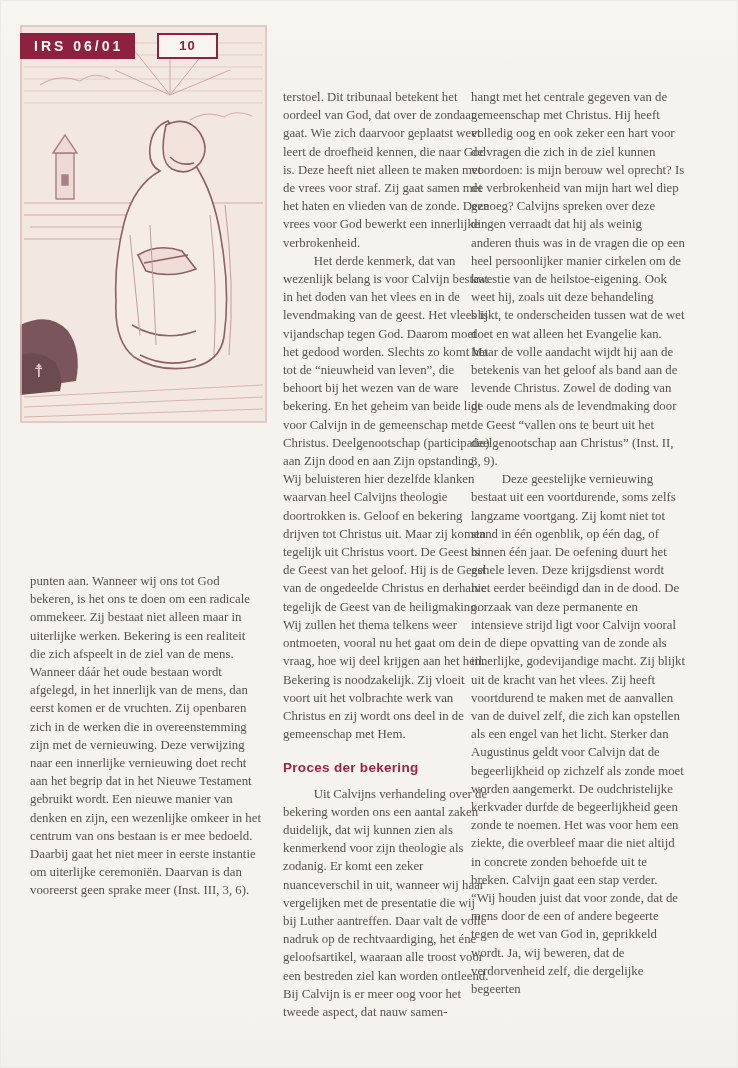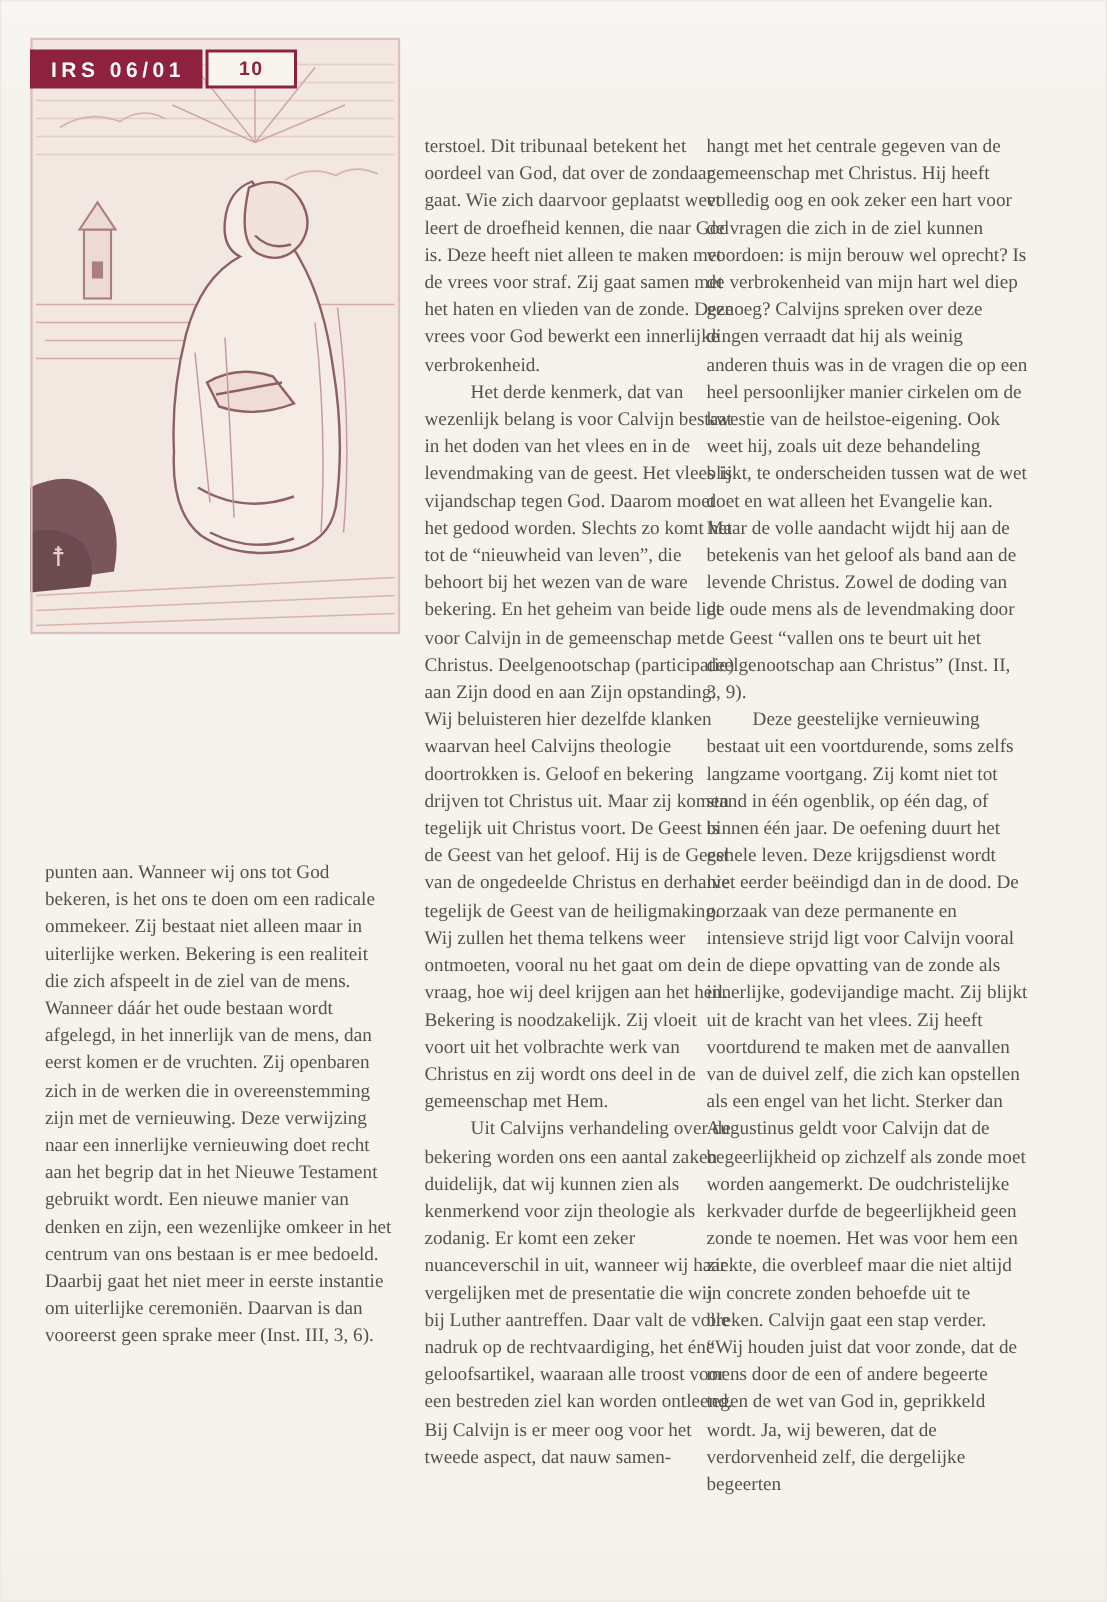--- a/index.html
+++ b/index.html
@@ -7,21 +7,21 @@
     position:relative;
     width:738px;height:1068px;
     background:linear-gradient(180deg,#f8f6f2 0%,#f5f3ee 6%,#f5f3ee 94%,#f2f0ea 100%);
     font-family:"Liberation Serif","DejaVu Serif",serif;
     color:#56524b;
     overflow:hidden;
     margin:0 auto;
     box-shadow:inset 0 0 0 1px #eceae4;
   }
   
-  .badge-row{position:absolute;left:20px;top:33px;display:flex;align-items:stretch;z-index:5;}
+  .badge-row{position:absolute;left:20px;top:33px;display:flex;align-items:stretch;z-index:5;gap:20px;}
   .badge-issue{
     background:#8e2140;color:#fdf9f5;
     font-family:"Liberation Sans","DejaVu Sans",sans-serif;
     font-weight:bold;font-size:14px;letter-spacing:3px;
     padding:5px 12px 5px 14px;line-height:16px;
   }
   .badge-page{
     background:#f8f5f0;color:#8e2140;border:2px solid #8e2140;
     font-family:"Liberation Sans","DejaVu Sans",sans-serif;
     font-weight:bold;font-size:13px;letter-spacing:1px;
@@ -131,20 +131,21 @@
       <rect x="1" y="1" width="245" height="396" fill="none" stroke="#dcc0bb" stroke-width="1.5"></rect>
     </svg>
   </figure>
 
   <div class="col col-1">
       <p class="body-p">punten aan. Wanneer wij ons tot God bekeren, is het ons te doen om een radicale ommekeer. Zij bestaat niet alleen maar in uiterlijke werken. Bekering is een realiteit die zich afspeelt in de ziel van de mens. Wanneer dáár het oude bestaan wordt afgelegd, in het innerlijk van de mens, dan eerst komen er de vruchten. Zij openbaren zich in de werken die in overeenstemming zijn met de vernieuwing. Deze verwijzing naar een innerlijke vernieuwing doet recht aan het begrip dat in het Nieuwe Testament gebruikt wordt. Een nieuwe manier van denken en zijn, een wezenlijke omkeer in het centrum van ons bestaan is er mee bedoeld. Daarbij gaat het niet meer in eerste instantie om uiterlijke ceremoniën. Daarvan is dan vooreerst geen sprake meer (Inst. III, 3, 6).</p>
     </div>
   <div class="col col-2">
       <p class="body-p">terstoel. Dit tribunaal betekent het oordeel van God, dat over de zondaar gaat. Wie zich daarvoor geplaatst weet leert de droefheid kennen, die naar God is. Deze heeft niet alleen te maken met de vrees voor straf. Zij gaat samen met het haten en vlieden van de zonde. Deze vrees voor God bewerkt een innerlijke verbrokenheid.</p>
       <p class="body-p indent spaced">Het derde kenmerk, dat van wezenlijk belang is voor Calvijn bestaat in het doden van het vlees en in de levendmaking van de geest. Het vlees is vijandschap tegen God. Daarom moet het gedood worden. Slechts zo komt het tot de “nieuwheid van leven”, die behoort bij het wezen van de ware bekering. En het geheim van beide ligt voor Calvijn in de gemeenschap met Christus. Deelgenootschap (participatie) aan Zijn dood en aan Zijn opstanding. Wij beluisteren hier dezelfde klanken waarvan heel Calvijns theologie doortrokken is. Geloof en bekering drijven tot Christus uit. Maar zij komen tegelijk uit Christus voort. De Geest is de Geest van het geloof. Hij is de Geest van de ongedeelde Christus en derhalve tegelijk de Geest van de heiligmaking. Wij zullen het thema telkens weer ontmoeten, vooral nu het gaat om de vraag, hoe wij deel krijgen aan het heil. Bekering is noodzakelijk. Zij vloeit voort uit het volbrachte werk van Christus en zij wordt ons deel in de gemeenschap met Hem.</p>
+      <h3 class="col-heading spaced">Proces der bekering</h3>
       <p class="body-p indent spaced">Uit Calvijns verhandeling over de bekering worden ons een aantal zaken duidelijk, dat wij kunnen zien als kenmerkend voor zijn theologie als zodanig. Er komt een zeker nuanceverschil in uit, wanneer wij haar vergelijken met de presentatie die wij bij Luther aantreffen. Daar valt de volle nadruk op de rechtvaardiging, het éne geloofsartikel, waaraan alle troost voor een bestreden ziel kan worden ontleend. Bij Calvijn is er meer oog voor het tweede aspect, dat nauw samen-</p>
     </div>
   <div class="col col-3">
       <p class="body-p">hangt met het centrale gegeven van de gemeenschap met Christus. Hij heeft volledig oog en ook zeker een hart voor de vragen die zich in de ziel kunnen voordoen: is mijn berouw wel oprecht? Is de verbrokenheid van mijn hart wel diep genoeg? Calvijns spreken over deze dingen verraadt dat hij als weinig anderen thuis was in de vragen die op een heel persoonlijker manier cirkelen om de kwestie van de heilstoe-eigening. Ook weet hij, zoals uit deze behandeling blijkt, te onderscheiden tussen wat de wet doet en wat alleen het Evangelie kan. Maar de volle aandacht wijdt hij aan de betekenis van het geloof als band aan de levende Christus. Zowel de doding van de oude mens als de levendmaking door de Geest “vallen ons te beurt uit het deelgenootschap aan Christus” (Inst. II, 3, 9).</p>
       <p class="body-p indent spaced">Deze geestelijke vernieuwing bestaat uit een voortdurende, soms zelfs langzame voortgang. Zij komt niet tot stand in één ogenblik, op één dag, of binnen één jaar. De oefening duurt het gehele leven. Deze krijgsdienst wordt niet eerder beëindigd dan in de dood. De oorzaak van deze permanente en intensieve strijd ligt voor Calvijn vooral in de diepe opvatting van de zonde als innerlijke, godevijandige macht. Zij blijkt uit de kracht van het vlees. Zij heeft voortdurend te maken met de aanvallen van de duivel zelf, die zich kan opstellen als een engel van het licht. Sterker dan Augustinus geldt voor Calvijn dat de begeerlijkheid op zichzelf als zonde moet worden aangemerkt. De oudchristelijke kerkvader durfde de begeerlijkheid geen zonde te noemen. Het was voor hem een ziekte, die overbleef maar die niet altijd in concrete zonden behoefde uit te breken. Calvijn gaat een stap verder. “Wij houden juist dat voor zonde, dat de mens door de een of andere begeerte tegen de wet van God in, geprikkeld wordt. Ja, wij beweren, dat de verdorvenheid zelf, die dergelijke begeerten</p>
     </div>
 
 </div>
 
 </body></html>

